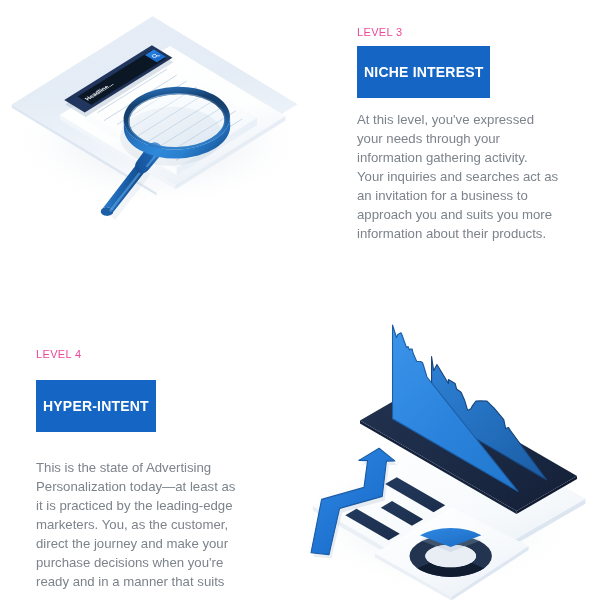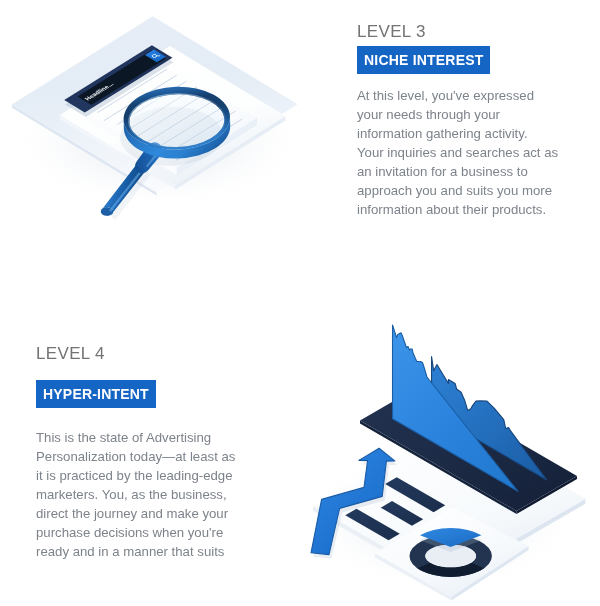--- a/index.html
+++ b/index.html
@@ -1,20 +1,20 @@
 <!DOCTYPE html>
 <html><head>
 <meta charset="utf-8">
 <style>
   html,body{margin:0;padding:0}
   body{width:600px;height:606px;background:#ffffff;font-family:"Liberation Sans",sans-serif;overflow:hidden;position:relative}
   .stage{position:absolute;left:0;top:0;width:600px;height:606px}
   .panel{position:absolute}
-  .level-label{font-size:17px;letter-spacing:0.35px;color:#737373;line-height:14px}
-  .badge{display:inline-block;background:#1565c4;color:#fff;font-size:14px;font-weight:bold;letter-spacing:0.2px;line-height:20px;height:20px;padding:4px 7px}
+  .level-label{font-size:11px;letter-spacing:0.35px;color:#ec4899;line-height:14px}
+  .badge{display:inline-block;background:#1565c4;color:#fff;font-size:14px;font-weight:bold;letter-spacing:0.2px;line-height:20px;height:20px;padding:16px 7px}
   .body-copy{font-size:13.2px;line-height:19px;color:#7d838b}
   svg{display:block}
 </style>
 </head>
 <body>
 
 <div class="stage">
 
   <div class="panel" style="left:0px;top:0px">
   <svg width="320" height="250" viewBox="0 0 320 250">
@@ -257,24 +257,24 @@
   </g>
 
   </svg>
   </div>
 
   <div class="panel" style="left:36px;top:347px;width:215px">
     <div class="level-label">LEVEL 4</div>
     <div style="margin-top:19px">
       <span class="badge">HYPER-INTENT</span>
     </div>
-    <div class="body-copy" style="margin-top:20px;width:220px">
+    <div class="body-copy" style="margin-top:26px;width:220px">
       <div>This is the state of Advertising</div>
       <div>Personalization today—at least as</div>
       <div>it is practiced by the leading-edge</div>
-      <div>marketers. You, as the business,</div>
+      <div>marketers. You, as the customer,</div>
       <div>direct the journey and make your</div>
       <div>purchase decisions when you're</div>
       <div>ready and in a manner that suits</div>
     </div>
   </div>
 
 </div>
 
 </body></html>

